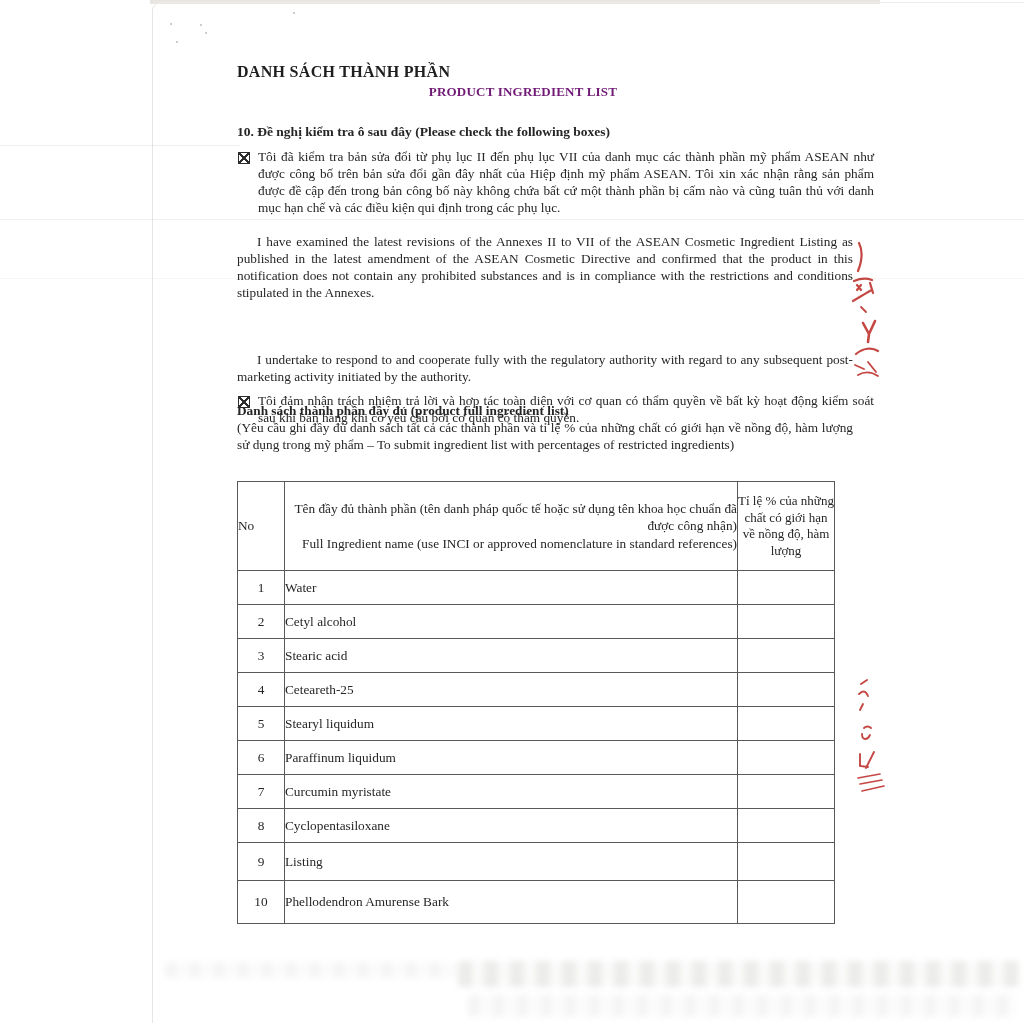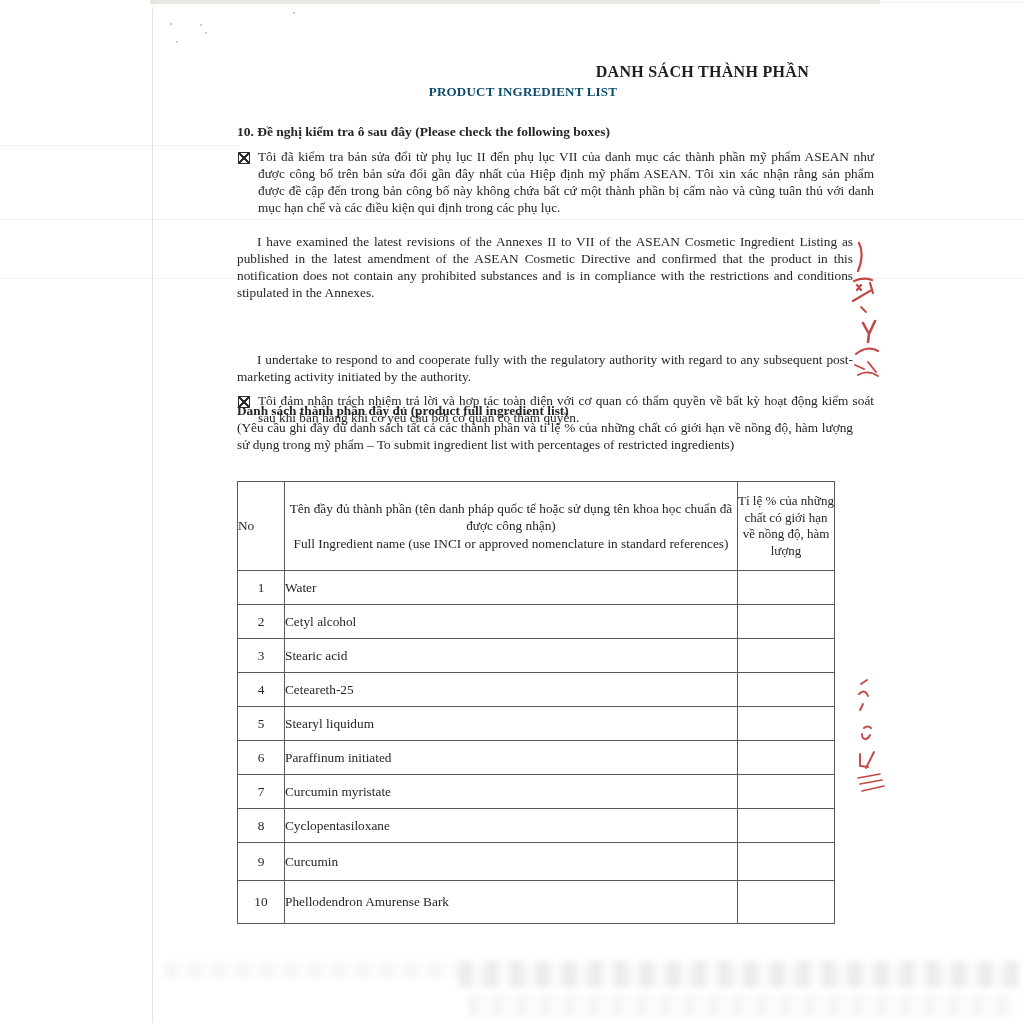--- a/index.html
+++ b/index.html
@@ -13,45 +13,45 @@
   .top-strip{left:150px;top:0;width:730px;height:4px;background:#e9e6e2;}
   .page-edge{left:152px;top:2px;width:871px;height:1020px;
     border-left:1px solid #e7e5e1;border-top:1px solid #efede9;
     border-top-left-radius:9px;pointer-events:none;}
   .speck{width:2px;height:2px;background:#9aa0a8;border-radius:50%;opacity:.7;}
   .streak{height:1px;background:#8c8578;pointer-events:none;}
   .ghost{filter:blur(3px);border-radius:3px;
     background:repeating-linear-gradient(90deg, rgba(110,108,100,0.13) 0 14px, rgba(110,108,100,0.03) 14px 26px);}
   .ghost.light{background:repeating-linear-gradient(90deg, rgba(110,108,100,0.07) 0 12px, rgba(110,108,100,0.02) 12px 24px);}
   
-  .title-vi{left:237px;top:63px;width:572px;text-align:right;
+  .title-vi{left:237px;top:63px;width:572px;text-align:left;
     font-weight:bold;font-size:16px;letter-spacing:.3px;color:#1e1e1e;}
   .title-en{left:237px;top:84px;width:572px;text-align:center;
-    font-weight:bold;font-size:13px;letter-spacing:.2px;color:#0c4a6e;}
+    font-weight:bold;font-size:13px;letter-spacing:.2px;color:#701a75;}
   .body-txt{font-size:13.3px;line-height:16.9px;text-align:justify;margin-top:7px;}
   .sec-heading{left:237px;top:117px;width:616px;font-weight:bold;font-size:13.5px;}
   .cb-para{padding-left:21px;position:relative;}
   .cb-box{position:absolute;left:1px;top:3px;width:10px;height:10px;
     border:1.4px solid #2d2d2d;
     background:
       linear-gradient(45deg, transparent 44%, #2d2d2d 44%, #2d2d2d 56%, transparent 56%),
       linear-gradient(-45deg, transparent 44%, #2d2d2d 44%, #2d2d2d 56%, transparent 56%);}
   .indent{text-indent:20px;}
   .bold{font-weight:bold;}
   
   .ing-table{position:absolute;left:237px;top:481px;border-collapse:collapse;table-layout:fixed;width:597px;
     font-size:13.3px;color:#262626;}
   .ing-table th,.ing-table td{border:1px solid #595959;font-weight:normal;padding:0;}
   .ing-table thead tr{height:89px;}
   .ing-table tbody tr{height:34px;}
   .ing-table tbody tr:nth-child(9){height:38px;}
   .ing-table tbody tr:nth-child(10){height:43px;}
   .ing-table tbody tr:nth-child(11){height:35px;}
   .th-no{text-align:left;vertical-align:middle;padding-left:9px;margin-left:12px;}
-  .th-name{text-align:center;vertical-align:middle;padding:4px 10px 4px 13px;line-height:17.5px;}
+  .th-name{text-align:right;vertical-align:middle;padding:4px 10px 4px 13px;line-height:17.5px;}
   .th-pct{vertical-align:middle;padding:2px 5px;font-size:13px;line-height:16.5px;}
   .td-no{text-align:center;}
   .td-name{padding-left:13px;}
   .red-svg{pointer-events:none;opacity:.9;}
 </style>
 </head>
 <body>
 
 <div class="abs top-strip"></div>
 <div class="abs page-edge"></div>
@@ -121,36 +121,36 @@
         <td class="td-name">Ceteareth-25</td>
         <td></td>
       </tr>
     <tr>
         <td class="td-no">5</td>
         <td class="td-name">Stearyl liquidum</td>
         <td></td>
       </tr>
     <tr>
         <td class="td-no">6</td>
-        <td class="td-name">Paraffinum initiated</td>
+        <td class="td-name">Paraffinum liquidum</td>
         <td></td>
       </tr>
     <tr>
         <td class="td-no">7</td>
         <td class="td-name">Curcumin myristate</td>
         <td></td>
       </tr>
     <tr>
         <td class="td-no">8</td>
         <td class="td-name">Cyclopentasiloxane</td>
         <td></td>
       </tr>
     <tr>
         <td class="td-no">9</td>
-        <td class="td-name">Curcumin</td>
+        <td class="td-name">Listing</td>
         <td></td>
       </tr>
     <tr>
         <td class="td-no">10</td>
         <td class="td-name">Phellodendron Amurense Bark</td>
         <td></td>
       </tr>
   </tbody>
 </table>
 

